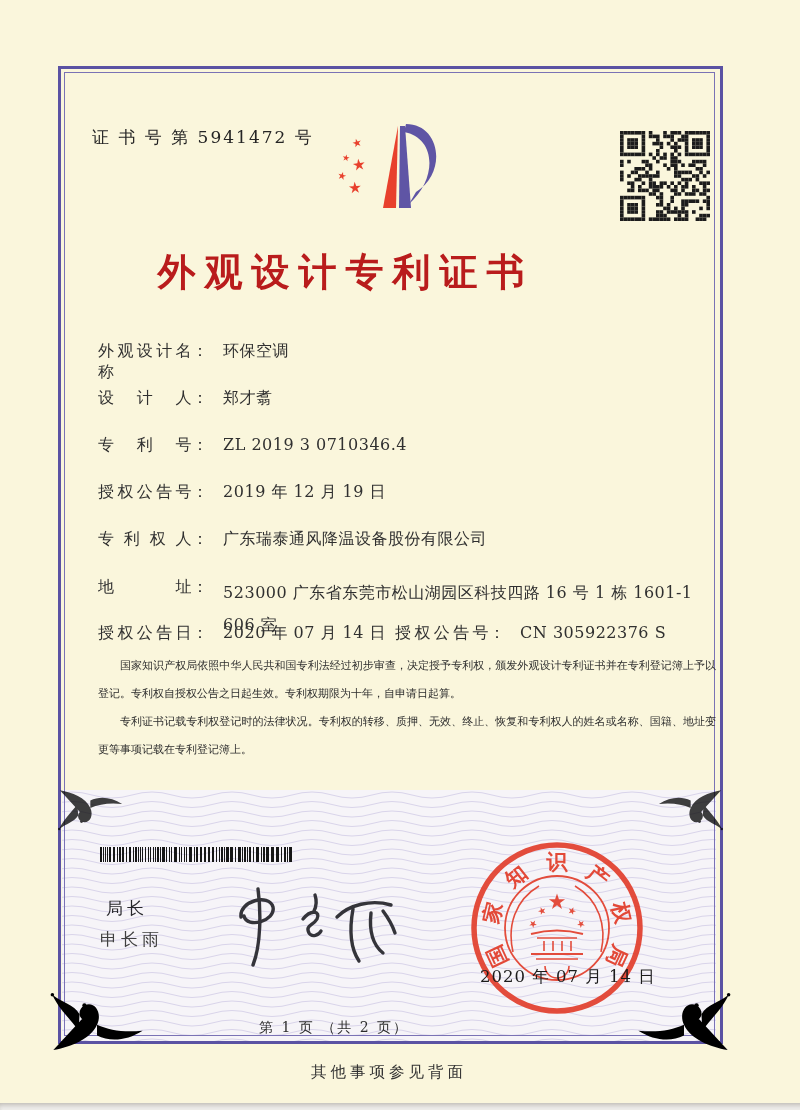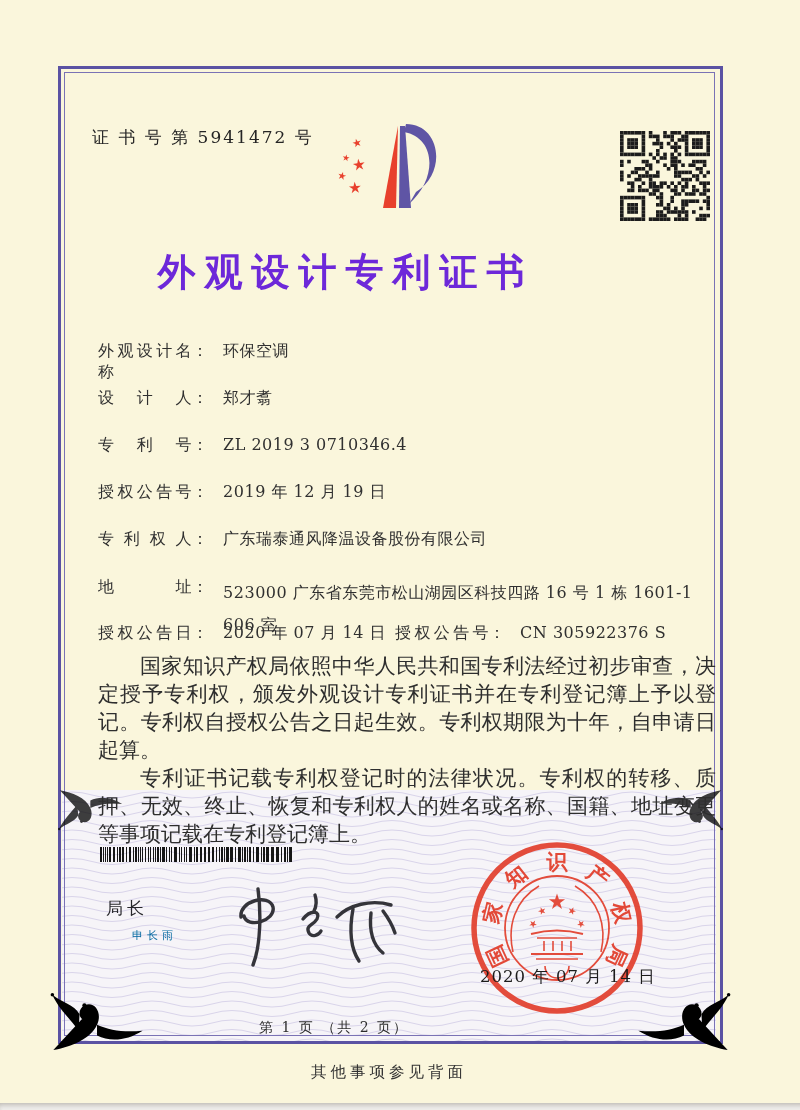--- a/index.html
+++ b/index.html
@@ -18,38 +18,38 @@
   
   .band{position:absolute;left:62px;top:790px;width:654px;height:252px;background:#F6F4F8;
         overflow:hidden;z-index:1;}
   #waves path{stroke:#D9D4EA;fill:none;stroke-width:1;}
   .flour{position:absolute;z-index:4;}
   
   .cert-no{position:absolute;left:92px;top:126px;font-size:17px;letter-spacing:2px;color:#242424;z-index:5;}
   .logo{position:absolute;left:336px;top:116px;z-index:5;}
   .qr{position:absolute;left:620px;top:131px;z-index:5;}
   .title{position:absolute;left:58px;top:247px;width:566px;text-align:center;font-size:38px;
-         font-weight:700;letter-spacing:9px;text-indent:9px;color:#6d28d9;z-index:5;}
+         font-weight:700;letter-spacing:9px;text-indent:9px;color:#b91c1c;z-index:5;}
   
   .frow{position:absolute;left:98px;width:620px;height:26px;font-size:16px;letter-spacing:.5px;
         color:#303030;z-index:5;}
   .flabel{display:inline-block;width:94px;text-align:justify;text-align-last:justify;vertical-align:top;}
   .fcolon{display:inline-block;vertical-align:top;}
   .fvalue{margin-left:9px;vertical-align:top;}
   .addr{display:inline-block;width:478px;line-height:32px;vertical-align:top;}
   .fgroup2{position:absolute;left:297px;top:0;white-space:nowrap;}
   
   .body-text{position:absolute;left:98px;top:652px;width:618px;z-index:5;}
-  .body-text p{margin:0;text-indent:2em;font-size:21px;line-height:28px;text-align:justify;color:#2e2e2e;}
+  .body-text p{margin:0;text-indent:2em;font-size:11px;line-height:28px;text-align:justify;color:#2e2e2e;}
   
   .barcode{position:absolute;left:100px;top:847px;z-index:5;}
   .off-title{position:absolute;left:106px;top:897px;font-size:17px;letter-spacing:4px;color:#27272b;
              font-family:"DejaVu Sans","Liberation Sans",sans-serif;font-weight:500;z-index:5;}
-  .off-name{position:absolute;left:100px;top:928px;font-size:11px;letter-spacing:4px;color:#0369a1;
-            font-family:"DejaVu Sans","Liberation Sans",sans-serif;font-weight:500;z-index:5;margin-left:32px;}
+  .off-name{position:absolute;left:100px;top:928px;font-size:17px;letter-spacing:4px;color:#404040;
+            font-family:"DejaVu Sans","Liberation Sans",sans-serif;font-weight:500;z-index:5;}
   .sig{position:absolute;left:225px;top:883px;z-index:6;}
   .sig path{stroke:#34343a;stroke-width:3.4;fill:none;stroke-linecap:round;stroke-linejoin:round;}
   .seal{position:absolute;left:465px;top:836px;z-index:6;}
   #seal-chars text{fill:#E2402E;font-size:21px;font-weight:700;font-family:"DejaVu Serif",serif;}
   .seal-date{position:absolute;left:480px;top:966px;font-size:16.5px;letter-spacing:1px;color:#1c1c1c;z-index:7;}
   .page-info{position:absolute;left:58px;top:1019px;width:552px;text-align:center;font-size:14px;
              letter-spacing:2px;color:#2c2c2c;z-index:5;}
   .back-note{position:absolute;left:58px;top:1062px;width:662px;text-align:center;font-size:15.5px;
              letter-spacing:4px;color:#333;z-index:5;}
 </style>

